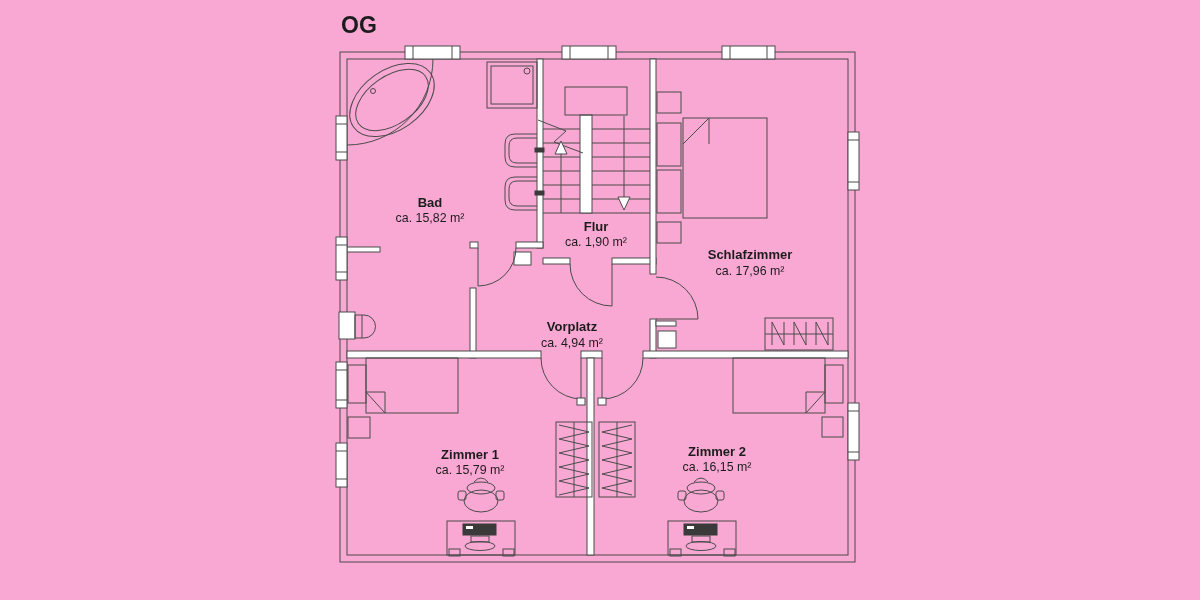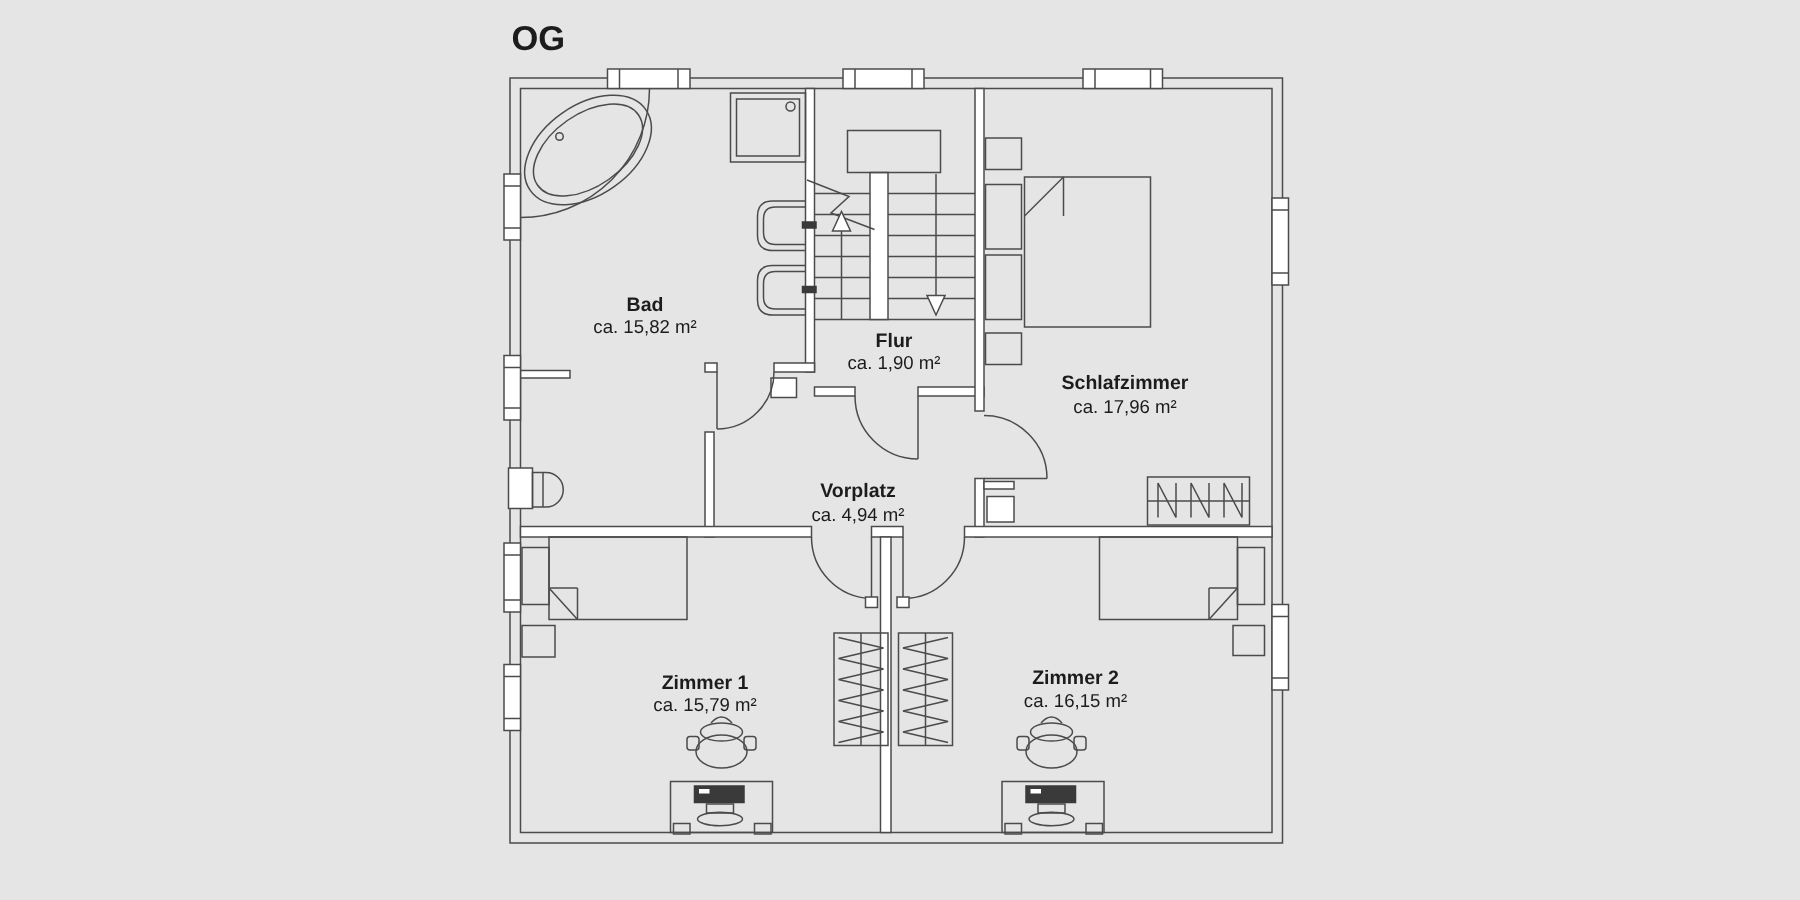--- a/index.html
+++ b/index.html
@@ -1,16 +1,16 @@
 <!DOCTYPE html>
 <html><head>
 <meta charset="utf-8">
 <style>
   html,body{margin:0;padding:0;background:#ffffff;}
-  .canvas{position:relative;width:1200px;height:600px;background:#e5e5e5;overflow:hidden;
+  .canvas{position:relative;width:1200px;height:600px;background:#f9a8d4;overflow:hidden;
           font-family:"Liberation Sans",sans-serif;}
   svg{display:block;}
   svg *{vector-effect:none;}
   .w{fill:#ffffff;stroke:#4b4b4b;stroke-width:1;}
   .ln{fill:none;stroke:#4b4b4b;stroke-width:1;}
   .fw{fill:#ffffff;stroke:#4b4b4b;stroke-width:1;}
   .dark{fill:#3a3a3a;stroke:#3a3a3a;}
   text{fill:#1c1c1c;}
   .title{font-size:23px;font-weight:bold;}
   .room-name{font-size:13px;font-weight:bold;text-anchor:middle;}

